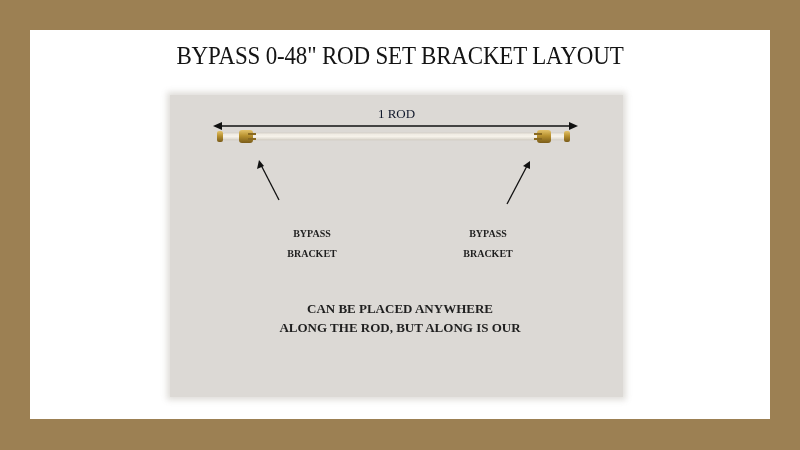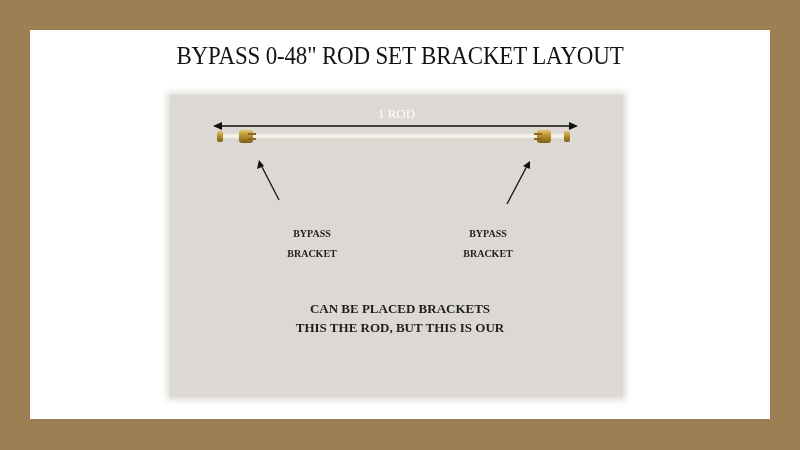--- a/index.html
+++ b/index.html
@@ -52,21 +52,21 @@
       top: 0;
     }
     .rod-label {
       position: absolute;
       left: 170px;
       top: 106px;
       width: 453px;
       text-align: center;
       font-family: "Liberation Serif", "DejaVu Serif", serif;
       font-size: 13px;
-      color: #ffffff;
+      color: #0f172a;
     }
     .bracket-label {
       position: absolute;
       width: 120px;
       text-align: center;
       font-family: "Liberation Serif", "DejaVu Serif", serif;
       font-weight: bold;
       font-size: 10px;
       line-height: 20px;
       color: #1f1f1f;
@@ -160,16 +160,16 @@
     <div>BYPASS</div>
     <div>BRACKET</div>
   </div>
 
   <div class="bracket-label right">
     <div>BYPASS</div>
     <div>BRACKET</div>
   </div>
 
   <div class="note">
-    <span>CAN BE PLACED BRACKETS</span>
-    <span>THIS THE ROD, BUT THIS IS OUR</span>
+    <span>CAN BE PLACED ANYWHERE</span>
+    <span>ALONG THE ROD, BUT ALONG IS OUR</span>
   </div>
 </div>
 
 </body></html>

